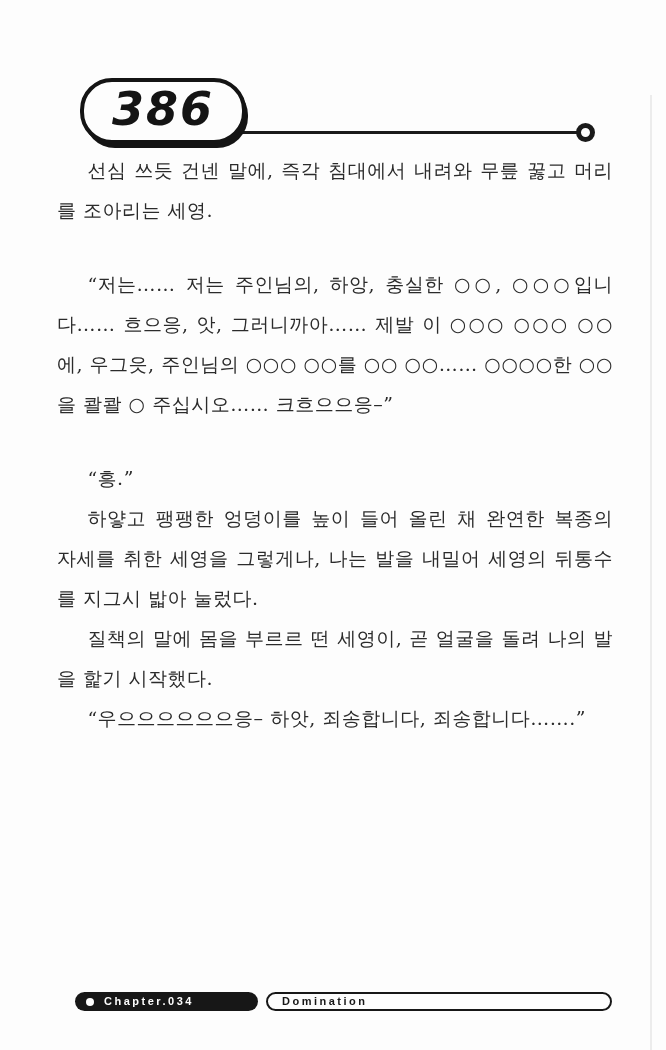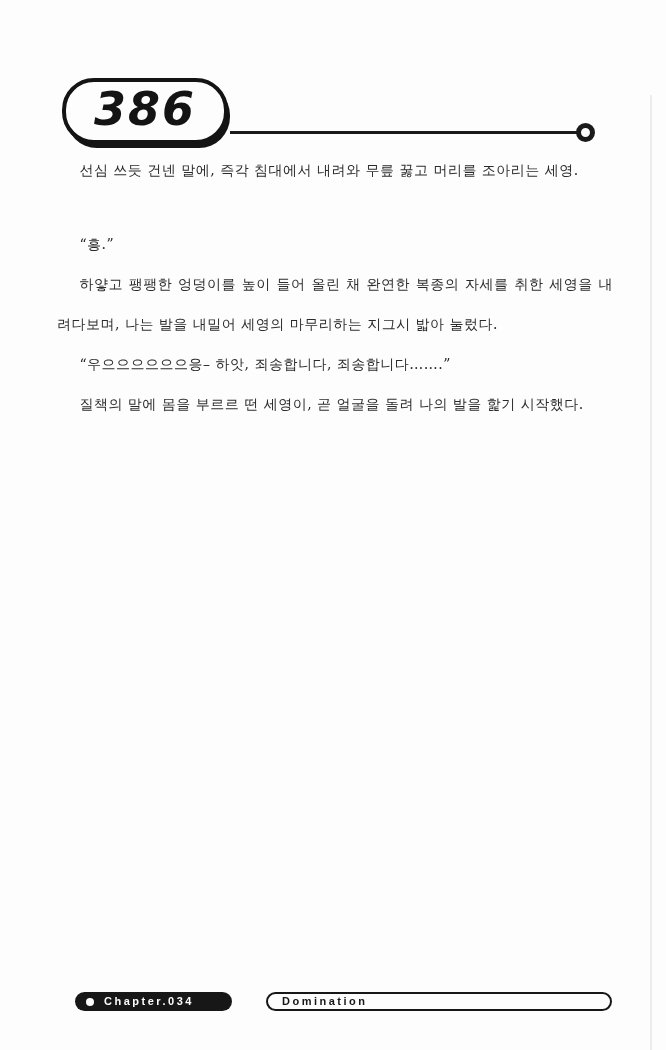--- a/index.html
+++ b/index.html
@@ -7,21 +7,21 @@
     width: 666px; height: 1050px;
     background: #fdfdfd;
     position: relative;
     overflow: hidden;
     font-family: "DejaVu Serif", "Liberation Serif", serif;
     color: #2b2b2b;
   }
 
   
   .page-badge {
-    position: absolute; left: 62px; top: 78px;
+    position: absolute; left: 80px; top: 78px;
     width: 158px; height: 58px;
     background: #fdfdfd;
     border: 4px solid #141414;
     border-radius: 32px;
     box-shadow: 3px 5px 0 -1px #141414;
     display: flex; align-items: center; justify-content: center;
     z-index: 2;
   }
   .page-number {
     font-family: "DejaVu Sans", "Liberation Sans", sans-serif;
@@ -50,33 +50,33 @@
   
   .page-edge {
     position: absolute; right: 14px; top: 95px; bottom: 0;
     width: 2px; background: #ececec;
   }
 
   
   .body-text {
     position: absolute; left: 57px; top: 150px;
     width: 556px;
-    font-size: 14px;
+    font-size: 19px;
     line-height: 40px;
     text-align: justify;
     letter-spacing: 0.5px;
     word-break: break-all;
   }
   .para { margin: 0; text-indent: 1.6em; }
   .para.gap-before { margin-top: 34px; }
 
   
   .footer-chapter {
     position: absolute; left: 75px; top: 992px;
-    width: 157px; height: 19px;
+    width: 183px; height: 19px;
     background: #171717;
     border-radius: 10px;
     display: flex; align-items: center;
     font-family: "Liberation Sans", sans-serif;
   }
   .footer-chapter .dot {
     width: 8px; height: 8px; border-radius: 50%;
     background: #fdfdfd; margin: 0 10px 0 11px;
   }
   .footer-chapter .label {
@@ -102,24 +102,25 @@
 
 <div class="page-badge">
   <span class="page-number">386</span>
 </div>
 <div class="header-rule"></div>
 <div class="header-ring"></div>
 <div class="page-edge"></div>
 
 <div class="body-text">
   <p class="para">선심 쓰듯 건넨 말에, 즉각 침대에서 내려와 무릎 꿇고 머리를 조아리는 세영.</p>
+  <p class="para gap-before">“저는…… 저는 주인님의, 하앙, 충실한 ○○, ○○○입니다…… 흐으응, 앗, 그러니까아…… 제발 이 ○○○ ○○○ ○○에, 우그읏, 주인님의 ○○○ ○○를 ○○ ○○…… ○○○○한 ○○을 콸콸 ○ 주십시오…… 크흐으으응–”</p>
   <p class="para gap-before">“흥.”</p>
-  <p class="para">하얗고 팽팽한 엉덩이를 높이 들어 올린 채 완연한 복종의 자세를 취한 세영을 내려다보며, 나는 발을 내밀어 세영의 마무리하는 지그시 밟아 눌렀다.</p>
+  <p class="para">하얗고 팽팽한 엉덩이를 높이 들어 올린 채 완연한 복종의 자세를 취한 세영을 그렇게나, 나는 발을 내밀어 세영의 뒤통수를 지그시 밟아 눌렀다.</p>
+  <p class="para">질책의 말에 몸을 부르르 떤 세영이, 곧 얼굴을 돌려 나의 발을 핥기 시작했다.</p>
   <p class="para">“우으으으으으으응– 하앗, 죄송합니다, 죄송합니다…….”</p>
-  <p class="para">질책의 말에 몸을 부르르 떤 세영이, 곧 얼굴을 돌려 나의 발을 핥기 시작했다.</p>
 </div>
 
 <div class="footer-chapter">
   <span class="dot"></span>
   <span class="label">Chapter.034</span>
 </div>
 <div class="footer-series">
   <span class="label">Domination</span>
 </div>
 

